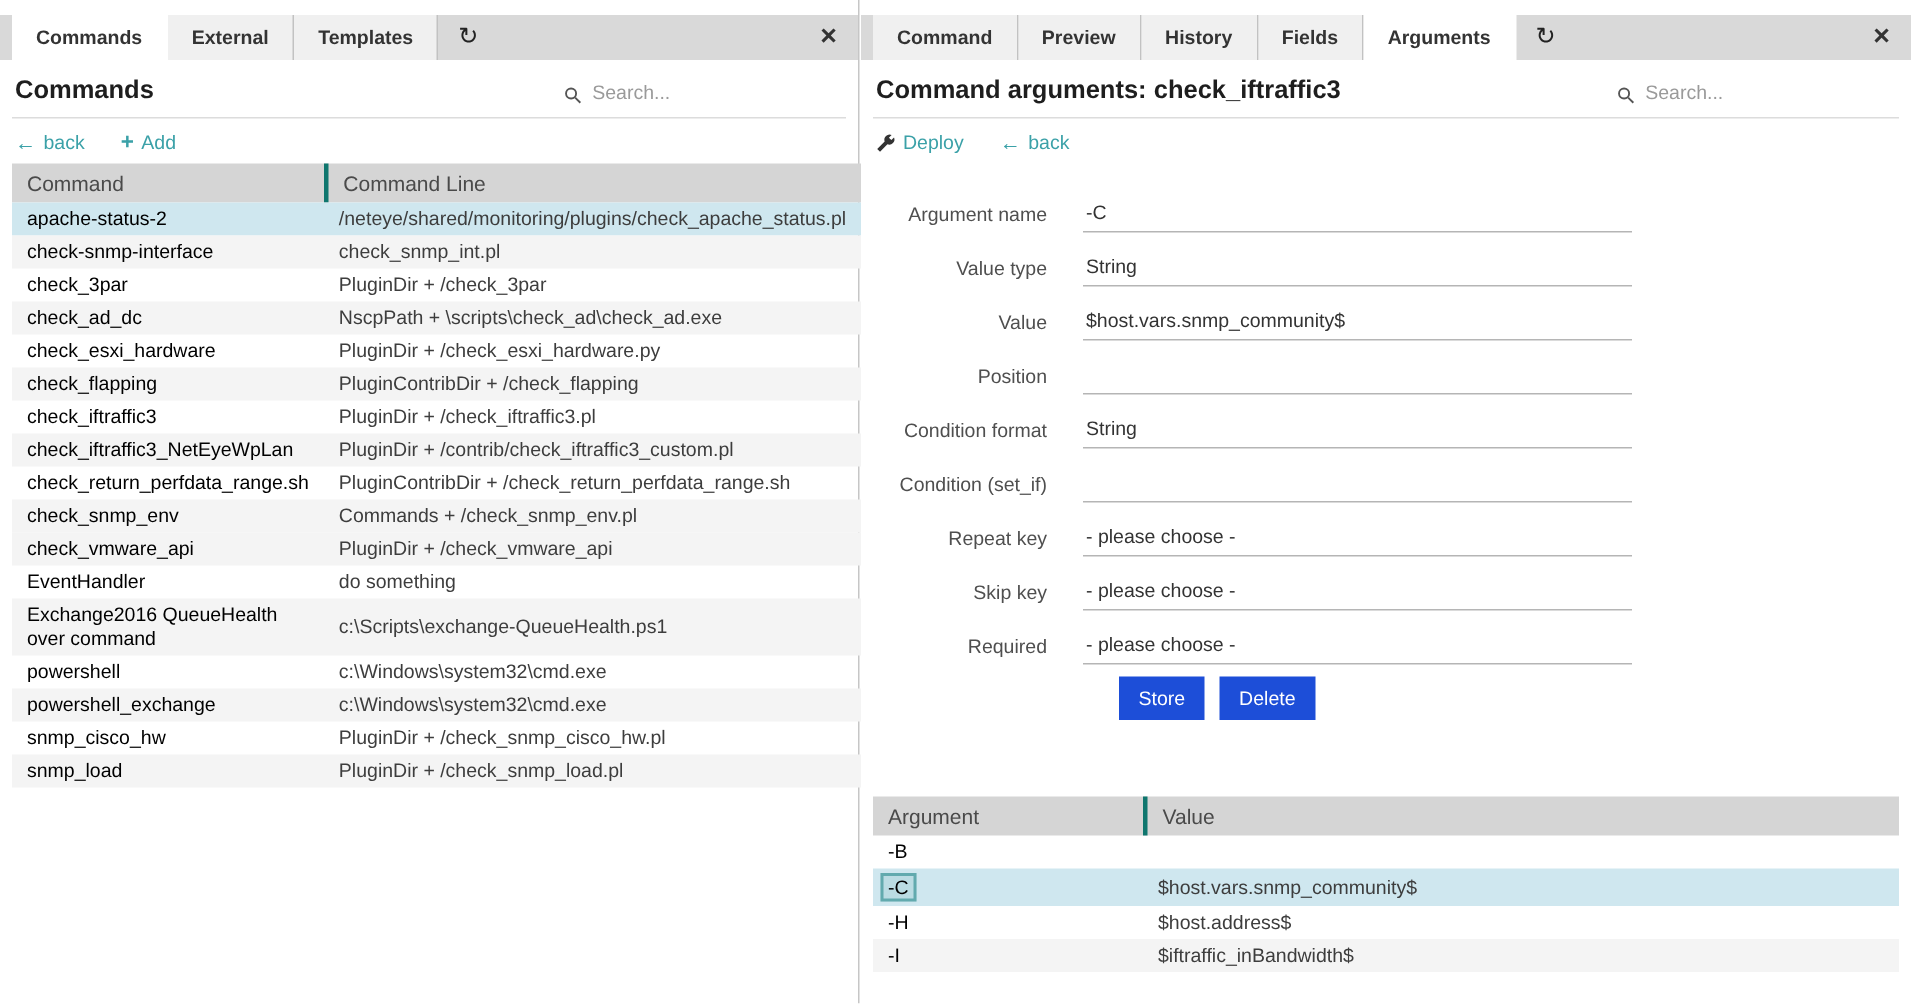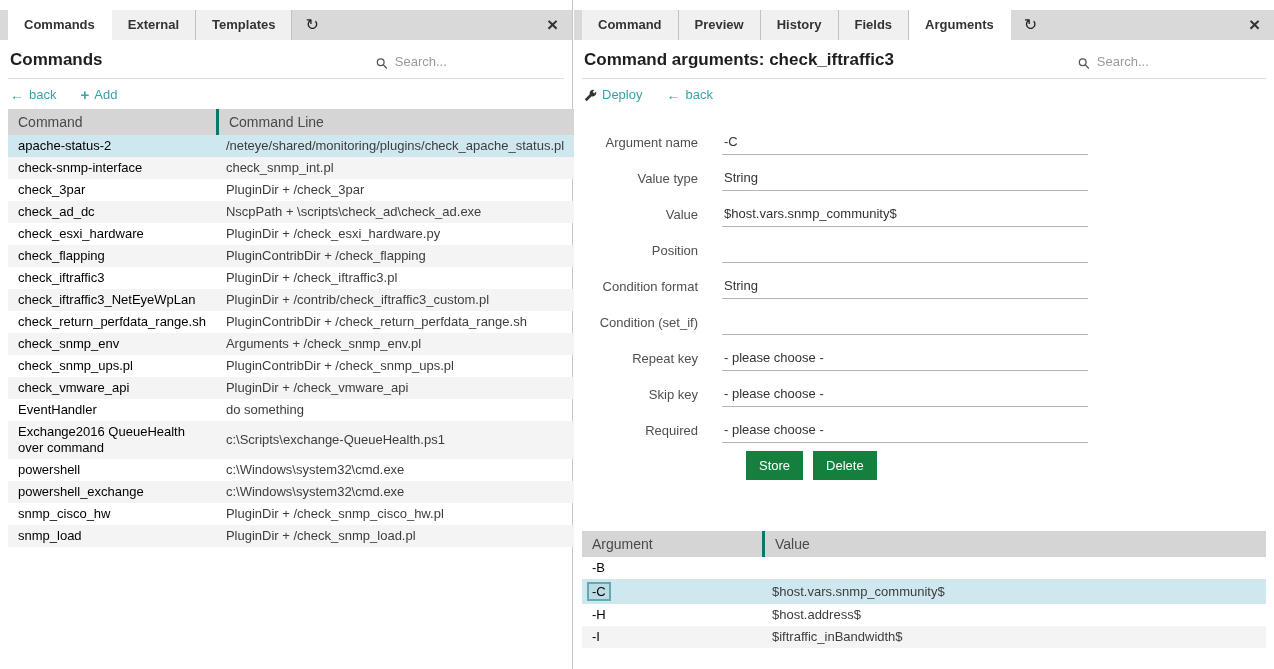--- a/index.html
+++ b/index.html
@@ -75,21 +75,21 @@
   .frow label {
     width:140px; text-align:right; padding-right:24px;
     font-size:13px; color:#4f4f4f; padding-bottom:5px;
   }
   .fvalue {
     width:366px; border-bottom:1px solid #b5b5b5;
     font-size:13px; color:#333; padding:2px 2px 5px 2px; min-height:14px;
   }
   .buttons { margin:8px 0 0 164px; display:flex; gap:10px; }
   .btn {
-    background:#15803d; color:#fff; border:none; cursor:pointer;
+    background:#1d4ed8; color:#fff; border:none; cursor:pointer;
     font-family:inherit; font-size:13px; padding:7px 13px; line-height:15px;
   }
   .args-wrap { margin-top:51px; }
 </style>
 </head>
 <body>
 
 <div class="app">
 
   <section class="panel panel-left">
@@ -167,25 +167,21 @@
             <tr class="striped">
               <td><a class="cmd">check_iftraffic3_NetEyeWpLan</a></td>
               <td>PluginDir + /contrib/check_iftraffic3_custom.pl</td>
             </tr>
             <tr>
               <td><a class="cmd">check_return_perfdata_range.sh</a></td>
               <td>PluginContribDir + /check_return_perfdata_range.sh</td>
             </tr>
             <tr class="striped">
               <td><a class="cmd">check_snmp_env</a></td>
-              <td>Arguments + /check_snmp_env.pl</td>
-            </tr>
-            <tr>
-              <td><a class="cmd">check_snmp_ups.pl</a></td>
-              <td>PluginContribDir + /check_snmp_ups.pl</td>
+              <td>Commands + /check_snmp_env.pl</td>
             </tr>
             <tr class="striped">
               <td><a class="cmd">check_vmware_api</a></td>
               <td>PluginDir + /check_vmware_api</td>
             </tr>
             <tr>
               <td><a class="cmd">EventHandler</a></td>
               <td>do something</td>
             </tr>
             <tr class="striped">

